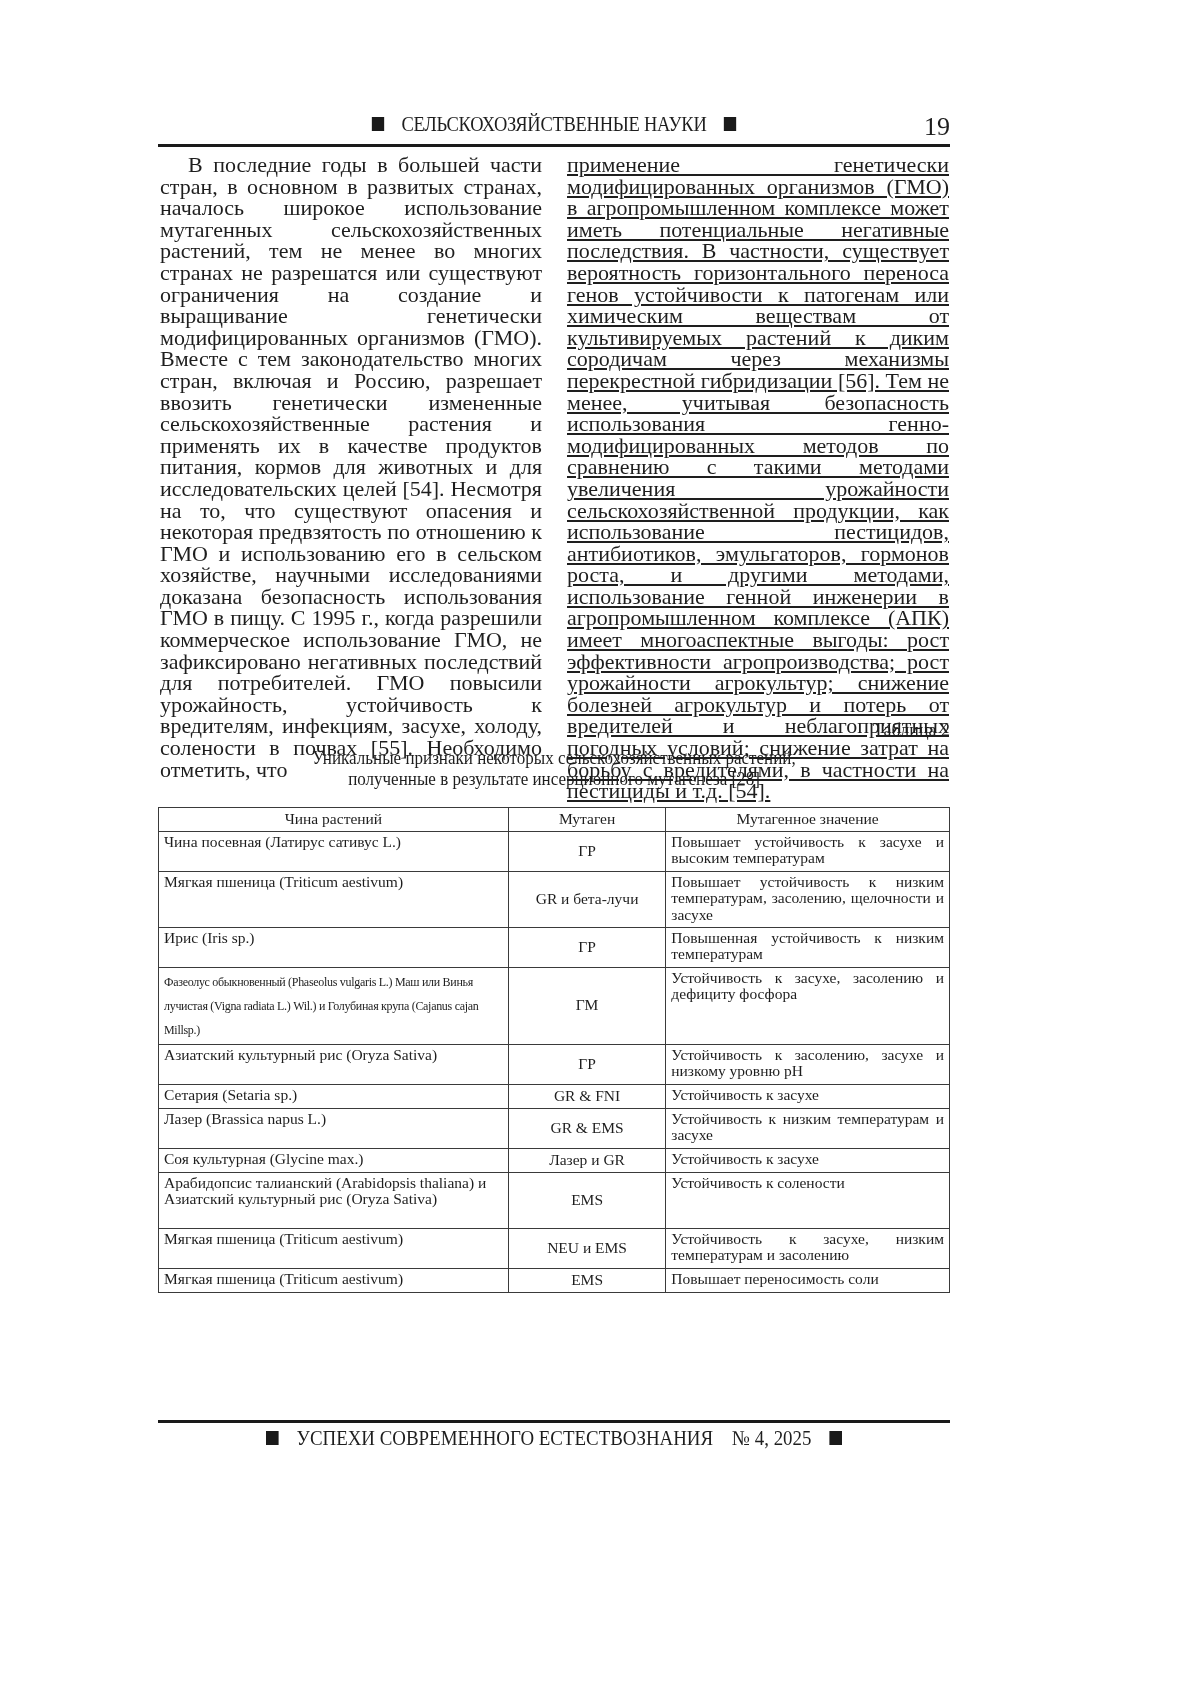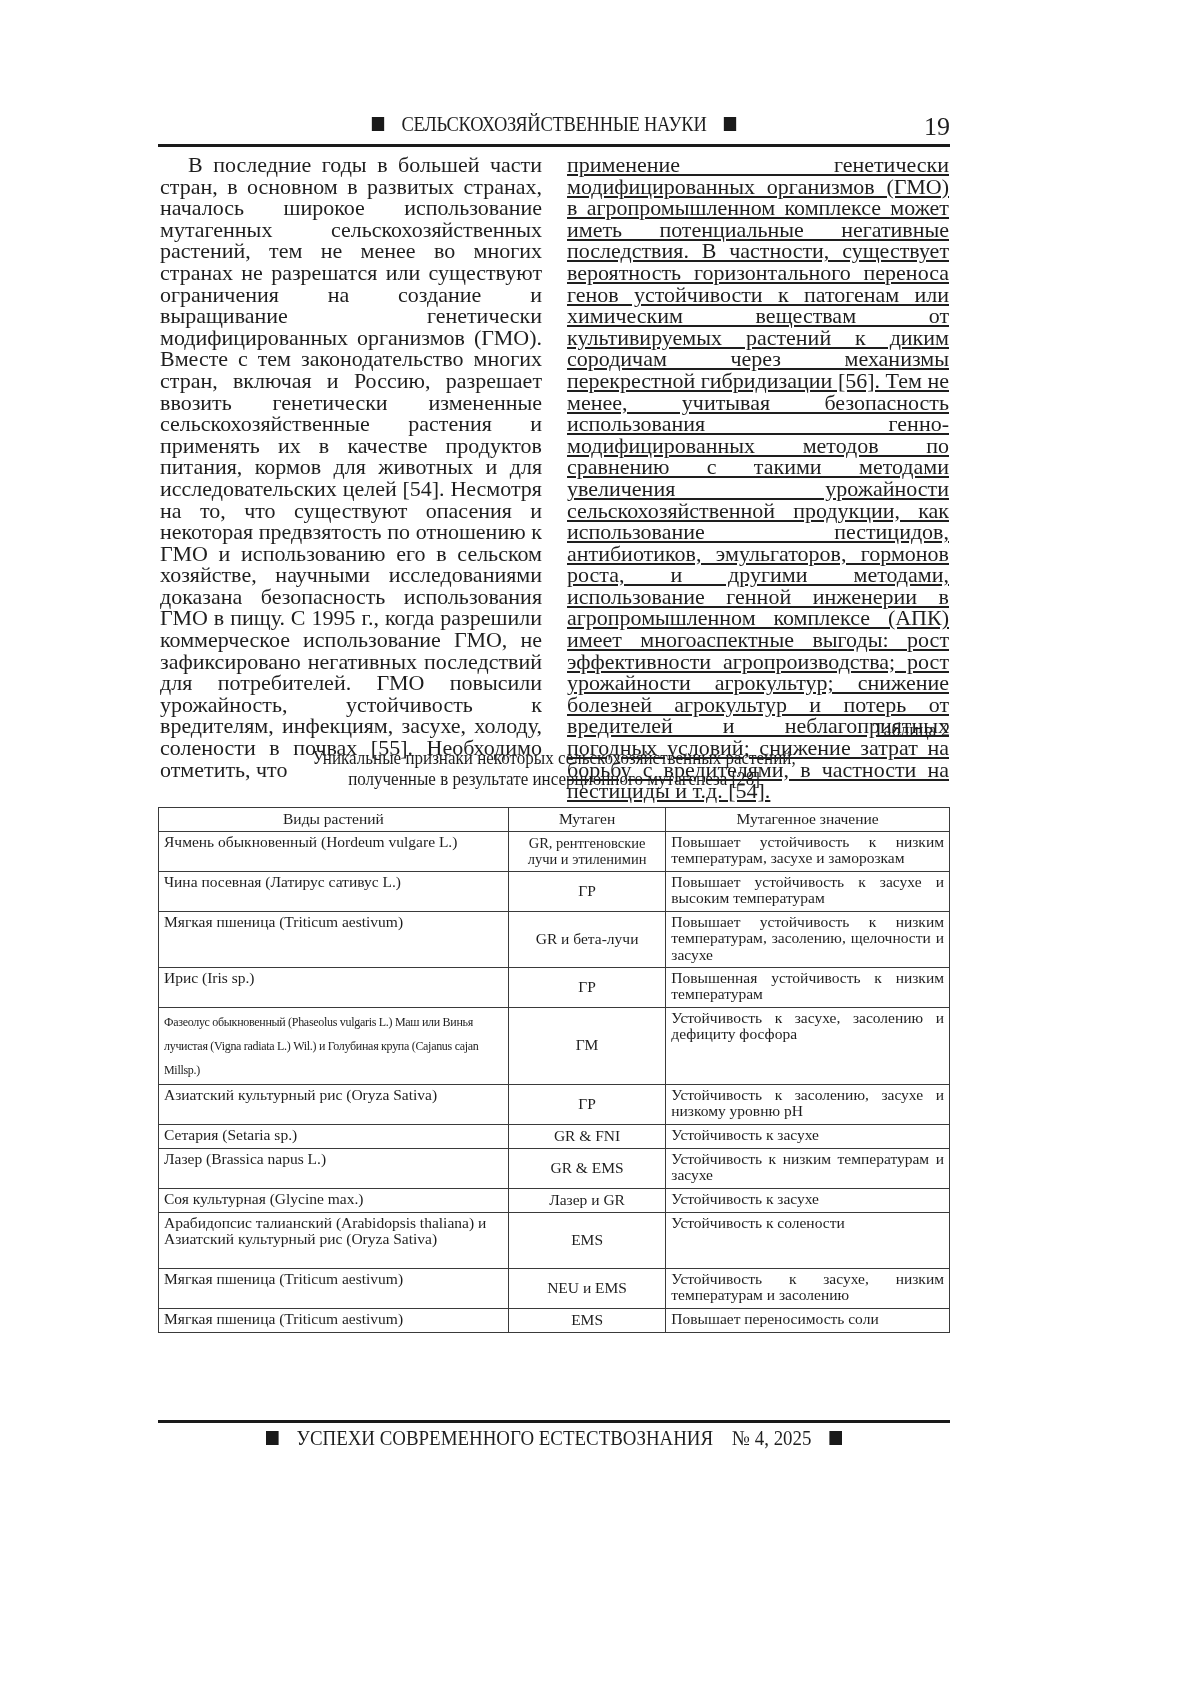--- a/index.html
+++ b/index.html
@@ -47,31 +47,26 @@
 
 <div class="tablelabel">Таблица 2</div>
 <div class="caption">
   <div>Уникальные признаки некоторых сельскохозяйственных растений,</div>
   <div>полученные в результате инсерционного мутагенеза [28]</div>
 </div>
 
 <table class="data">
   <thead>
     <tr>
-      <th class="c1">Виды растений</th>
+      <th class="c1">Чина растений</th>
       <th class="c2">Мутаген</th>
       <th class="c3">Мутагенное значение</th>
     </tr>
   </thead>
   <tbody>
-    <tr style="height:40px">
-      <td class="plant">Ячмень обыкновенный (Hordeum vulgare L.)</td>
-      <td class="mut" style="font-size:14.5px;line-height:16px">GR, рентгеновские лучи и этиленимин</td>
-      <td class="desc">Повышает устойчивость к низким температурам, засухе и заморозкам</td>
-    </tr>
     <tr style="height:40px">
       <td class="plant">Чина посевная (Латирус сативус L.)</td>
       <td class="mut">ГР</td>
       <td class="desc">Повышает устойчивость к засухе и высоким температурам</td>
     </tr>
     <tr style="height:56px">
       <td class="plant">Мягкая пшеница (Triticum aestivum)</td>
       <td class="mut">GR и бета-лучи</td>
       <td class="desc">Повышает устойчивость к низким температурам, засолению, щелочности и засухе</td>
     </tr>

